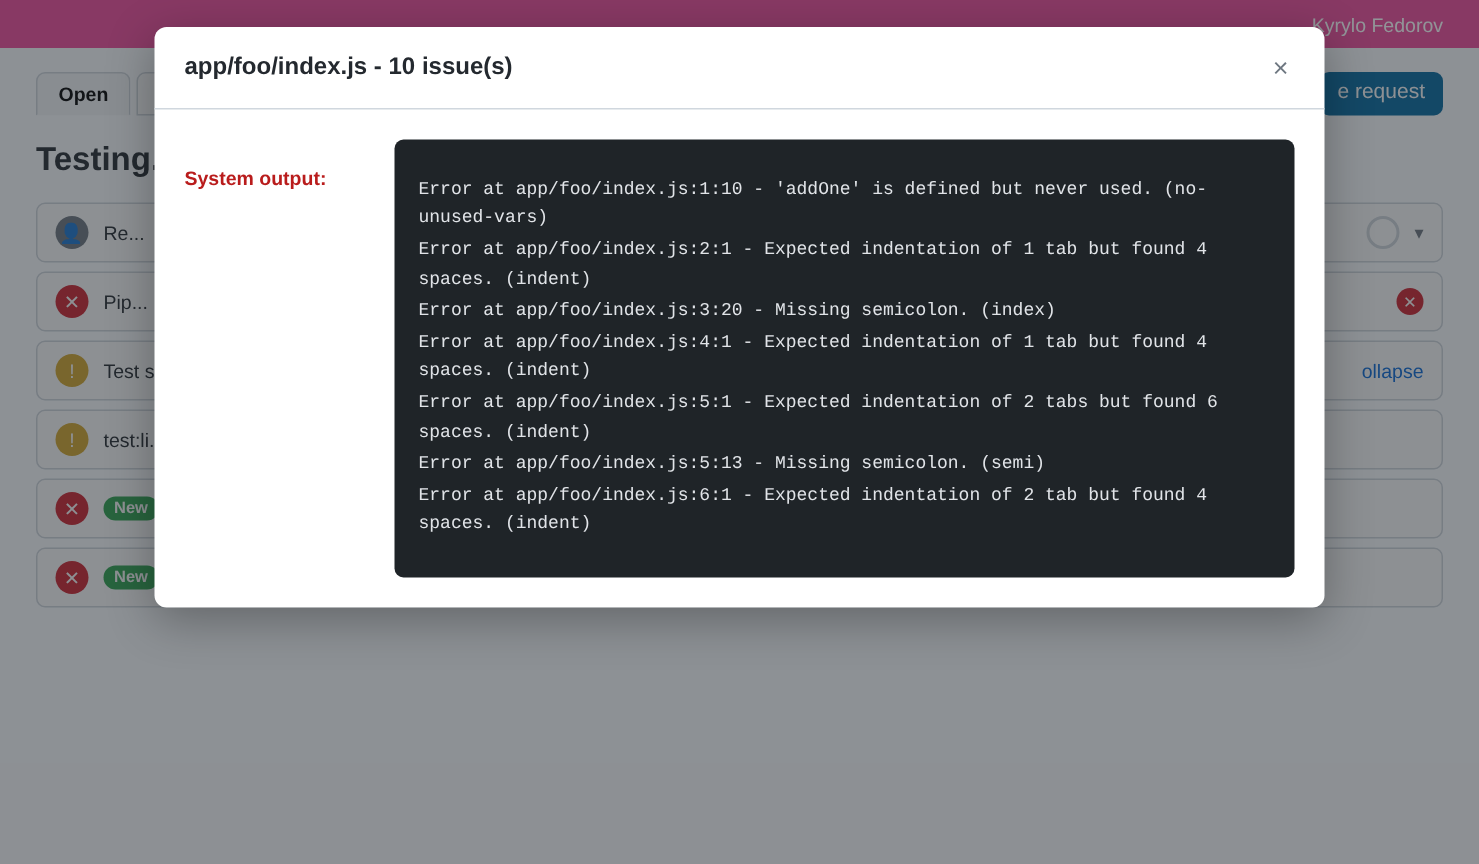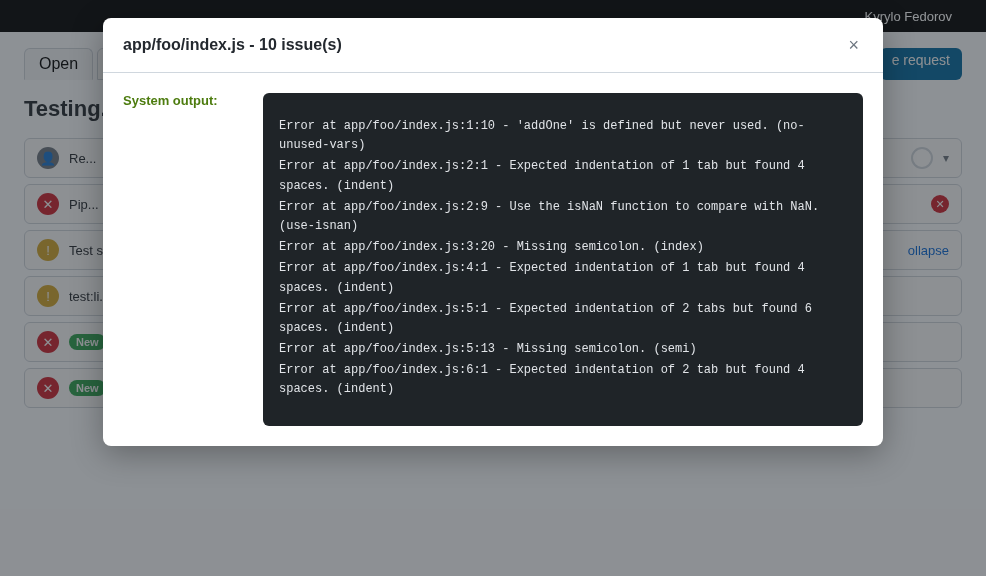--- a/index.html
+++ b/index.html
@@ -15,25 +15,25 @@
     
     .page-bg {
       width: 100%;
       height: 100%;
       background: #f6f8fa;
       position: relative;
     }
 
     
     .top-bar {
-      background: #000000;
+      background: #ec4899;
       height: 32px;
       display: flex;
       align-items: center;
-      padding: 0 34px;
+      padding: 0 24px;
       gap: 12px;
     }
     .top-bar-user {
       color: #fff;
       font-size: 13px;
       margin-left: auto;
     }
 
     
     .page-content {
@@ -42,24 +42,25 @@
     }
 
     .tab-bar {
       display: flex;
       gap: 4px;
       margin-bottom: 16px;
     }
     .tab {
       padding: 6px 14px;
       border-radius: 6px 6px 0 0;
-      font-size: 16px;
+      font-size: 13px;
       cursor: pointer;
       border: 1px solid #d0d7de;
       background: #fff;
+      font-weight: bold;
     }
     .tab.active {
       background: #f6f8fa;
       border-bottom-color: #f6f8fa;
     }
 
     .page-title {
       font-size: 22px;
       font-weight: 600;
       color: #24292f;
@@ -156,23 +157,24 @@
     .modal-body {
       display: flex;
       gap: 20px;
       padding: 20px;
       flex: 1;
       min-height: 0;
     }
     .modal-label {
       font-size: 13px;
       font-weight: 600;
-      color: #4d7c0f;
+      color: #b91c1c;
       min-width: 120px;
       flex-shrink: 0;
+      margin-top: 18px;
     }
     .terminal-box {
       background: #1f2428;
       border-radius: 6px;
       padding: 24px 16px;
       flex: 1;
       overflow-y: auto;
       font-family: 'SFMono-Regular', Consolas, 'Liberation Mono', Menlo, monospace;
       font-size: 12px;
       line-height: 1.6;
@@ -246,21 +248,20 @@
   <div class="modal">
     <div class="modal-header">
       <span class="modal-title">app/foo/index.js - 10 issue(s)</span>
       <button class="modal-close">×</button>
     </div>
     <div class="modal-body">
       <div class="modal-label">System output:</div>
       <div class="terminal-box" id="terminal-output">
       <div class="terminal-line">Error at app/foo/index.js:1:10 - 'addOne' is defined but never used. (no-unused-vars)</div>
           <div class="terminal-line">Error at app/foo/index.js:2:1 - Expected indentation of 1 tab but found 4 spaces. (indent)</div>
-          <div class="terminal-line">Error at app/foo/index.js:2:9 - Use the isNaN function to compare with NaN. (use-isnan)</div>
           <div class="terminal-line">Error at app/foo/index.js:3:20 - Missing semicolon. (index)</div>
           <div class="terminal-line">Error at app/foo/index.js:4:1 - Expected indentation of 1 tab but found 4 spaces. (indent)</div>
           <div class="terminal-line">Error at app/foo/index.js:5:1 - Expected indentation of 2 tabs but found 6 spaces. (indent)</div>
           <div class="terminal-line">Error at app/foo/index.js:5:13 - Missing semicolon. (semi)</div>
           <div class="terminal-line">Error at app/foo/index.js:6:1 - Expected indentation of 2 tab but found 4 spaces. (indent)</div>
         </div>
     </div>
   </div>
 </div>
 

